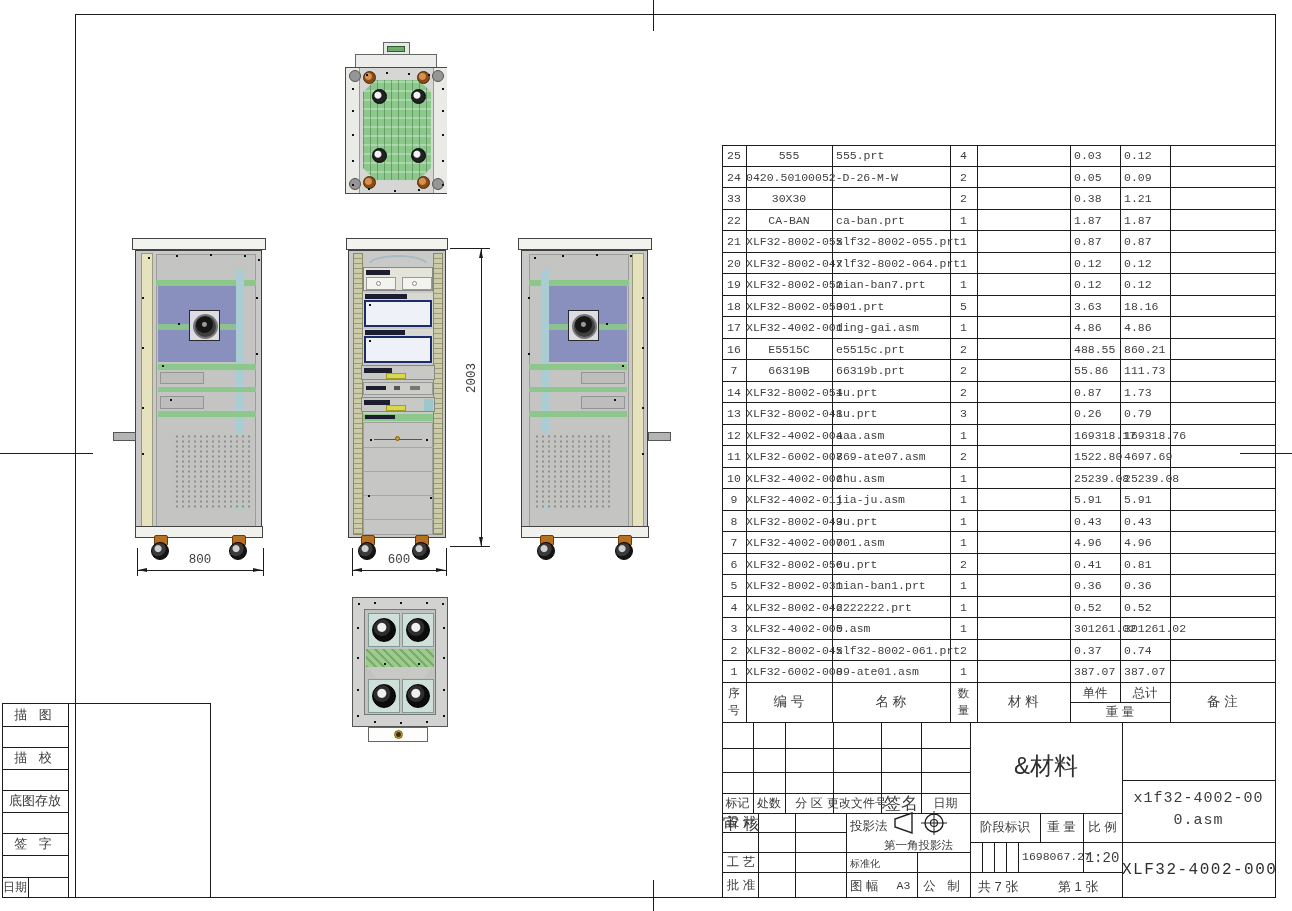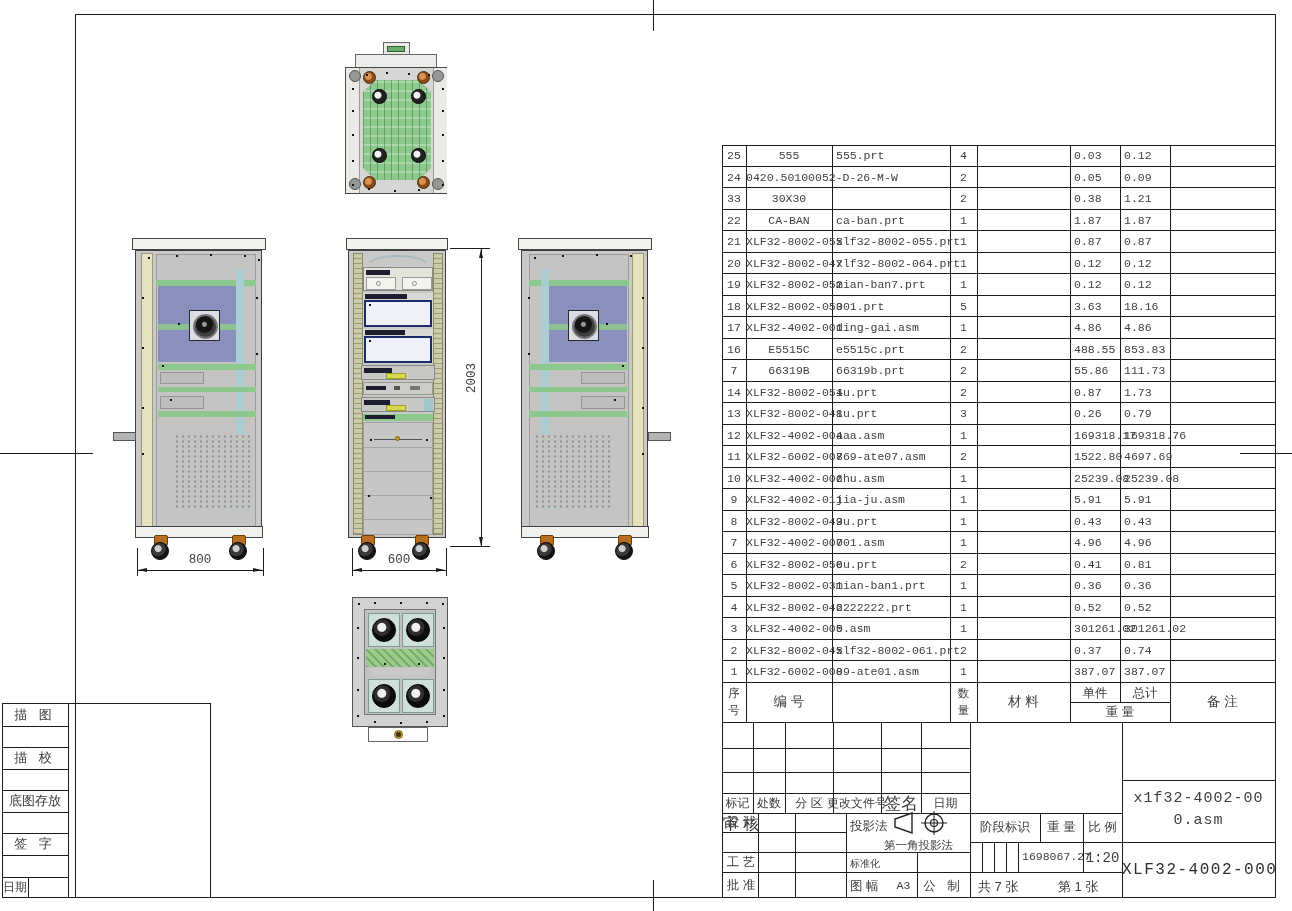--- a/index.html
+++ b/index.html
@@ -354,21 +354,21 @@
     <span class="c-qty mono">1</span>
     <span class="c-unit mono">4.86</span>
     <span class="c-total mono">4.86</span>
   </div>
       <div class="bom-row">
     <span class="c-seq mono">16</span>
     <span class="c-part mono">E5515C</span>
     <span class="c-name mono">e5515c.prt</span>
     <span class="c-qty mono">2</span>
     <span class="c-unit mono">488.55</span>
-    <span class="c-total mono">853.83</span>
+    <span class="c-total mono">860.21</span>
   </div>
       <div class="bom-row">
     <span class="c-seq mono">7</span>
     <span class="c-part mono">66319B</span>
     <span class="c-name mono">66319b.prt</span>
     <span class="c-qty mono">2</span>
     <span class="c-unit mono">55.86</span>
     <span class="c-total mono">111.73</span>
   </div>
       <div class="bom-row">
@@ -481,20 +481,21 @@
     <span class="c-name mono">09-ate01.asm</span>
     <span class="c-qty mono">1</span>
     <span class="c-unit mono">387.07</span>
     <span class="c-total mono">387.07</span>
   </div>
     </div>
 
   <div class="t ctr" style="left:722px;top:686px;width:24px;font-size:11.5px">序</div>
   <div class="t ctr" style="left:722px;top:703px;width:24px;font-size:11.5px">号</div>
   <div class="t ctr flex" style="left:746px;top:682px;width:86px;height:40px;font-size:13.5px">编  号</div>
+  <div class="t ctr flex" style="left:832px;top:682px;width:118px;height:40px;font-size:13.5px">名  称</div>
   <div class="t ctr" style="left:950px;top:686px;width:27px;font-size:11.5px">数</div>
   <div class="t ctr" style="left:950px;top:703px;width:27px;font-size:11.5px">量</div>
   <div class="t ctr flex" style="left:977px;top:682px;width:93px;height:40px;font-size:13.5px">材  料</div>
   <div class="t ctr" style="left:1070px;top:685px;width:50px;font-size:12.5px">单件</div>
   <div class="t ctr" style="left:1120px;top:685px;width:50px;font-size:12.5px">总计</div>
   <div class="t ctr" style="left:1070px;top:704px;width:100px;font-size:12.5px">重  量</div>
   <div class="t ctr flex" style="left:1170px;top:682px;width:105px;height:40px;font-size:13.5px">备  注</div>
 
   <i class="vl" style="left:970px;top:722px;height:176px"></i>
   <i class="vl" style="left:1122px;top:722px;height:176px"></i>
@@ -539,20 +540,21 @@
     <circle cx="44" cy="13" r="9" fill="none" stroke="#222" stroke-width="1.4"></circle>
     <circle cx="44" cy="13" r="3.5" fill="none" stroke="#222" stroke-width="1.2"></circle>
     <line x1="31" y1="13" x2="57" y2="13" stroke="#222" stroke-width="1"></line>
     <line x1="44" y1="1" x2="44" y2="25" stroke="#222" stroke-width="1"></line>
   </svg>
   <div class="t" style="left:884px;top:838px;font-size:11.5px">第一角投影法</div>
   <div class="t" style="left:850px;top:857px;font-size:10px">标准化</div>
   <div class="t" style="left:850px;top:878px;font-size:12.5px">图 幅</div>
   <div class="t mono ctr" style="left:890px;top:879px;width:27px;font-size:11.5px">A3</div>
   <div class="t ctr" style="left:917px;top:878px;width:53px;font-size:12.5px;letter-spacing:4px">公 制</div>
+  <div class="t ctr flex" style="left:970px;top:722px;width:152px;height:88px;font-size:24px;color:#2e2e2e">&amp;材料</div>
   <div class="t ctr flex" style="left:970px;top:813px;width:70px;height:29px;font-size:12.5px">阶段标识</div>
   <div class="t ctr flex" style="left:1040px;top:813px;width:43px;height:29px;font-size:12.5px">重 量</div>
   <div class="t ctr flex" style="left:1083px;top:813px;width:39px;height:29px;font-size:12.5px">比 例</div>
   <div class="t mono" style="left:1022px;top:850px;font-size:11.5px">1698067.27</div>
   <div class="t mono ctr" style="left:1083px;top:850px;width:39px;font-size:14px">1:20</div>
   <div class="t" style="left:978px;top:878px;font-size:13px">共 7 张</div>
   <div class="t" style="left:1058px;top:878px;font-size:13px">第 1 张</div>
   <div class="t mono ctr" style="left:1122px;top:790px;width:153px;font-size:15px;letter-spacing:1px">x1f32-4002-00</div>
   <div class="t mono ctr" style="left:1122px;top:812px;width:153px;font-size:15px;letter-spacing:1px">0.asm</div>
   <div class="t mono ctr" style="left:1122px;top:861px;width:153px;font-size:16px;letter-spacing:1.5px;color:#2e2e2e">XLF32-4002-000</div>

